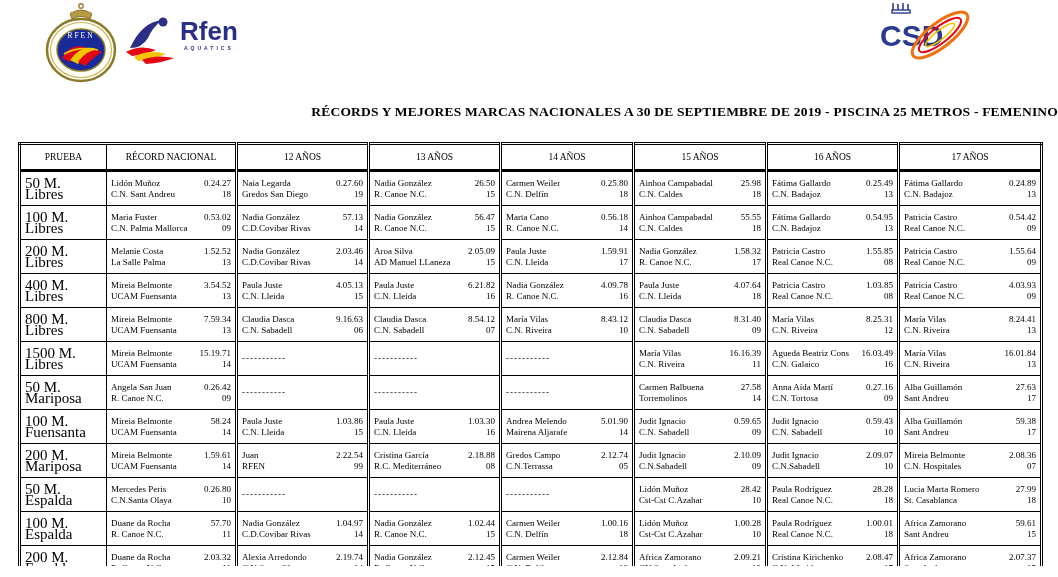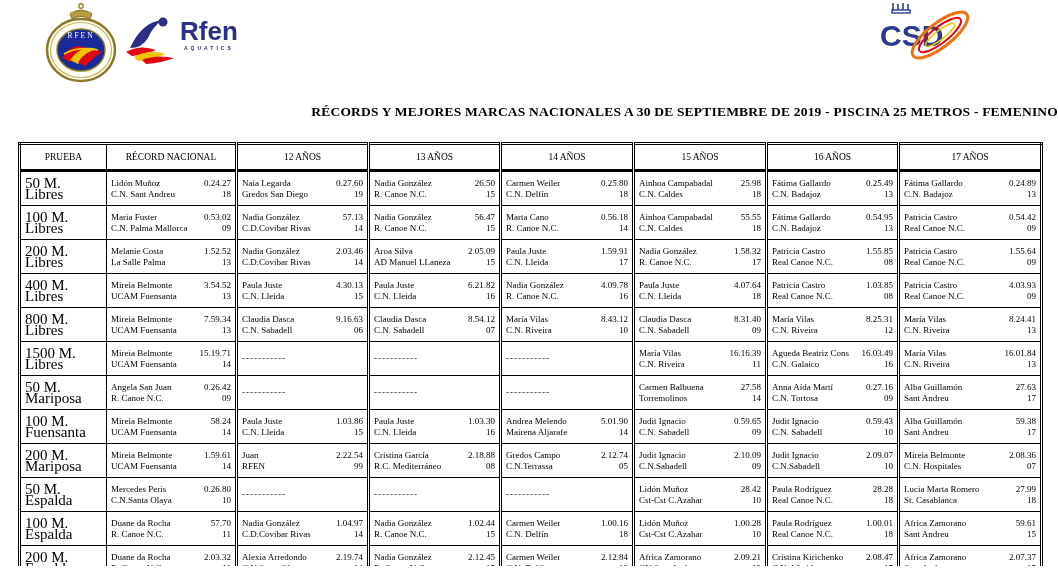--- a/index.html
+++ b/index.html
@@ -359,21 +359,21 @@
                 <span class="tm">3.54.52</span>
               </div>
               <div class="cl">
                 <span class="cb">UCAM Fuensanta</span>
                 <span class="yr">13</span>
               </div>
             </td>
             <td class="gs">
               <div class="cl">
                 <span class="nm">Paula Juste</span>
-                <span class="tm">4.30.13</span>
+                <span class="tm">4.05.13</span>
               </div>
               <div class="cl">
                 <span class="cb">C.N. Lleida</span>
                 <span class="yr">15</span>
               </div>
             </td>
             <td class="gs">
               <div class="cl">
                 <span class="nm">Paula Juste</span>
                 <span class="tm">6.21.82</span>

